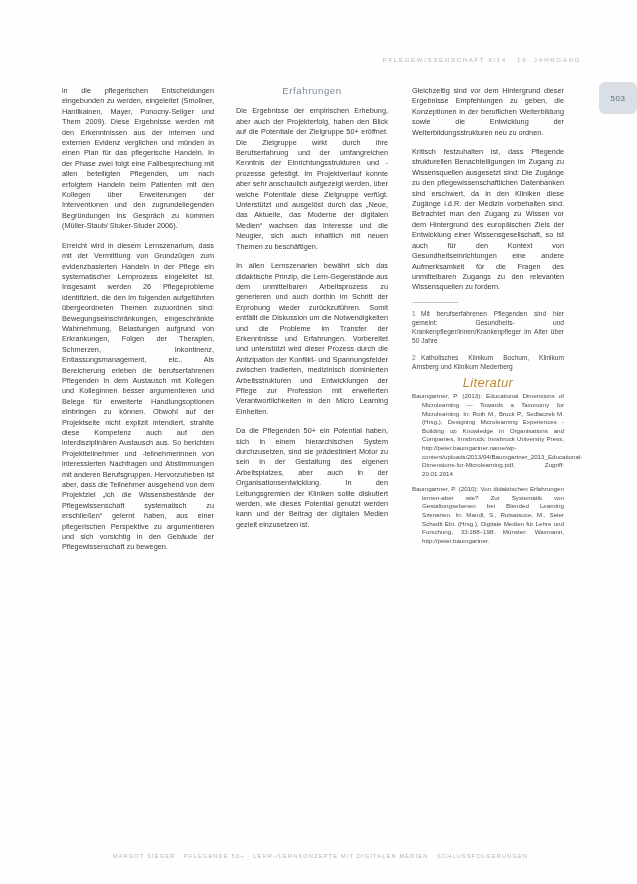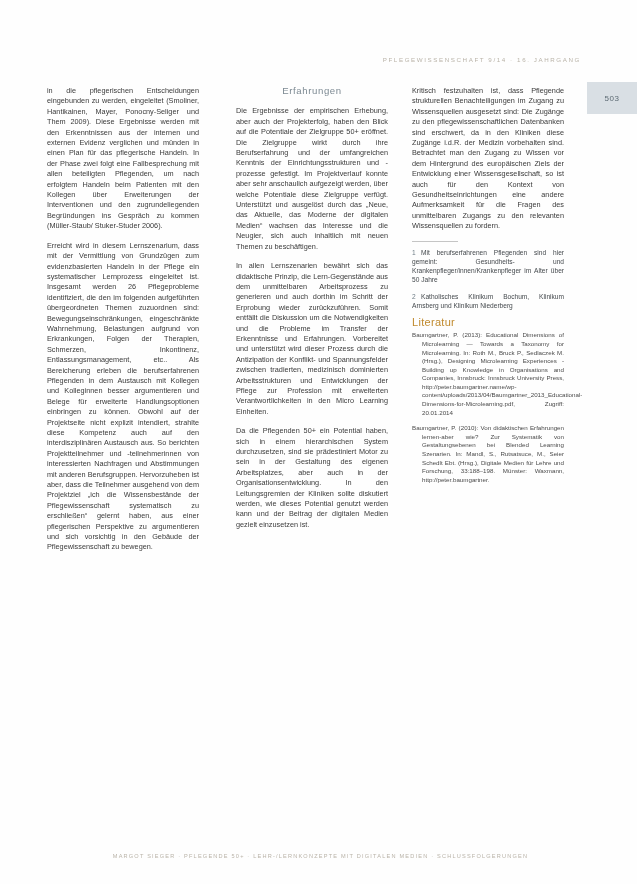--- a/index.html
+++ b/index.html
@@ -35,43 +35,44 @@
     color: #b9b3a8;
     text-transform: uppercase;
     white-space: nowrap;
   }
 
   
   .pagetab {
     position: absolute;
     right: 0px;
     top: 82px;
-    width: 50px;
+    width: 38px;
     height: 32px;
     background: #d9dfe4;
     color: #5d6b74;
     font-size: 8px;
     letter-spacing: .5px;
     display: flex;
     align-items: center;
     justify-content: center;
+    border-radius: 6px;
   }
 
   
   .col {
     position: absolute;
     top: 86px;
     width: 152px;
     font-size: 7.3px;
     line-height: 10.4px;
     text-align: justify;
     color: #3a3a3a;
     hyphens: auto;
   }
-  .col1 { left: 47px; }
+  .col1 { left: 62px; }
   .col2 { left: 236px; }
   .col3 { left: 412px; }
 
   .col p {
     margin: 0 0 9px 0;
   }
 
   .sec-title {
     font-size: 9.6px;
     color: #7d8a93;
@@ -96,24 +97,25 @@
   .fn-rule {
     width: 46px;
     height: 1px;
     background: #c5c5c5;
     margin: 4px 0 6px 0;
   }
 
   
   .lit-title {
     color: #c08a2e;
-    font-size: 11px;
-    text-align: left;
+    font-size: 13px;
+    text-align: center;
     margin: 0 0 4px 0;
     letter-spacing: .3px;
+    font-style: italic;
   }
   .lit-entry {
     font-size: 6.2px;
     line-height: 8.6px;
     text-align: justify;
     color: #4a4a4a;
     margin: 0 0 7px 0;
     padding-left: 10px;
     text-indent: -10px;
   }
@@ -147,20 +149,21 @@
   </div>
 
   <div class="col col2">
     <h2 class="sec-title">Erfahrungen</h2>
     <p>Die Ergebnisse der empirischen Erhebung, aber auch der Projekterfolg, haben den Blick auf die Potentiale der Zielgruppe 50+ eröffnet. Die Zielgruppe wirkt durch ihre Berufserfahrung und der umfangreichen Kenntnis der Einrichtungsstrukturen und -prozesse gefestigt. Im Projektverlauf konnte aber sehr anschaulich aufgezeigt werden, über welche Potentiale diese Zielgruppe verfügt. Unterstützt und ausgelöst durch das „Neue, das Aktuelle, das Moderne der digitalen Medien“ wachsen das Interesse und die Neugier, sich auch inhaltlich mit neuen Themen zu beschäftigen.</p>
     <p>In allen Lernszenarien bewährt sich das didaktische Prinzip, die Lern-Gegenstände aus dem unmittelbaren Arbeitsprozess zu generieren und auch dorthin im Schritt der Erprobung wieder zurückzuführen. Somit entfällt die Diskussion um die Notwendigkeiten und die Probleme im Transfer der Erkenntnisse und Erfahrungen. Vorbereitet und unterstützt wird dieser Prozess durch die Antizipation der Konflikt- und Spannungsfelder zwischen tradierten, medizinisch dominierten Arbeitsstrukturen und Entwicklungen der Pflege zur Profession mit erweiterten Verantwortlichkeiten in den Micro Learning Einheiten.</p>
     <p>Da die Pflegenden 50+ ein Potential haben, sich in einem hierarchischen System durchzusetzen, sind sie prädestiniert Motor zu sein in der Gestaltung des eigenen Arbeitsplatzes, aber auch in der Organisationsentwicklung. In den Leitungsgremien der Kliniken sollte diskutiert werden, wie dieses Potential genutzt werden kann und der Beitrag der digitalen Medien gezielt einzusetzen ist.</p>
   </div>
 
   <div class="col col3">
+    <p>Gleichzeitig sind vor dem Hintergrund dieser Ergebnisse Empfehlungen zu geben, die Konzeptionen in der beruflichen Weiterbildung sowie die Entwicklung der Weiterbildungsstrukturen neu zu ordnen.</p>
     <p>Kritisch festzuhalten ist, dass Pflegende strukturellen Benachteiligungen im Zugang zu Wissensquellen ausgesetzt sind: Die Zugänge zu den pflegewissenschaftlichen Datenbanken sind erschwert, da in den Kliniken diese Zugänge i.d.R. der Medizin vorbehalten sind. Betrachtet man den Zugang zu Wissen vor dem Hintergrund des europäischen Ziels der Entwicklung einer Wissensgesellschaft, so ist auch für den Kontext von Gesundheitseinrichtungen eine andere Aufmerksamkeit für die Fragen des unmittelbaren Zugangs zu den relevanten Wissensquellen zu fordern.</p>
 
     <div class="fn-rule"></div>
 
     <div class="footnote">
       <span class="fn-mark">1</span><span>Mit berufserfahrenen Pflegenden sind hier gemeint: Gesundheits- und Krankenpfleger/innen/Krankenpfleger im Alter über 50 Jahre</span>
     </div>
     <div class="footnote">
       <span class="fn-mark">2</span><span>Katholisches Klinikum Bochum, Klinikum Arnsberg und Klinikum Niederberg</span>
     </div>

